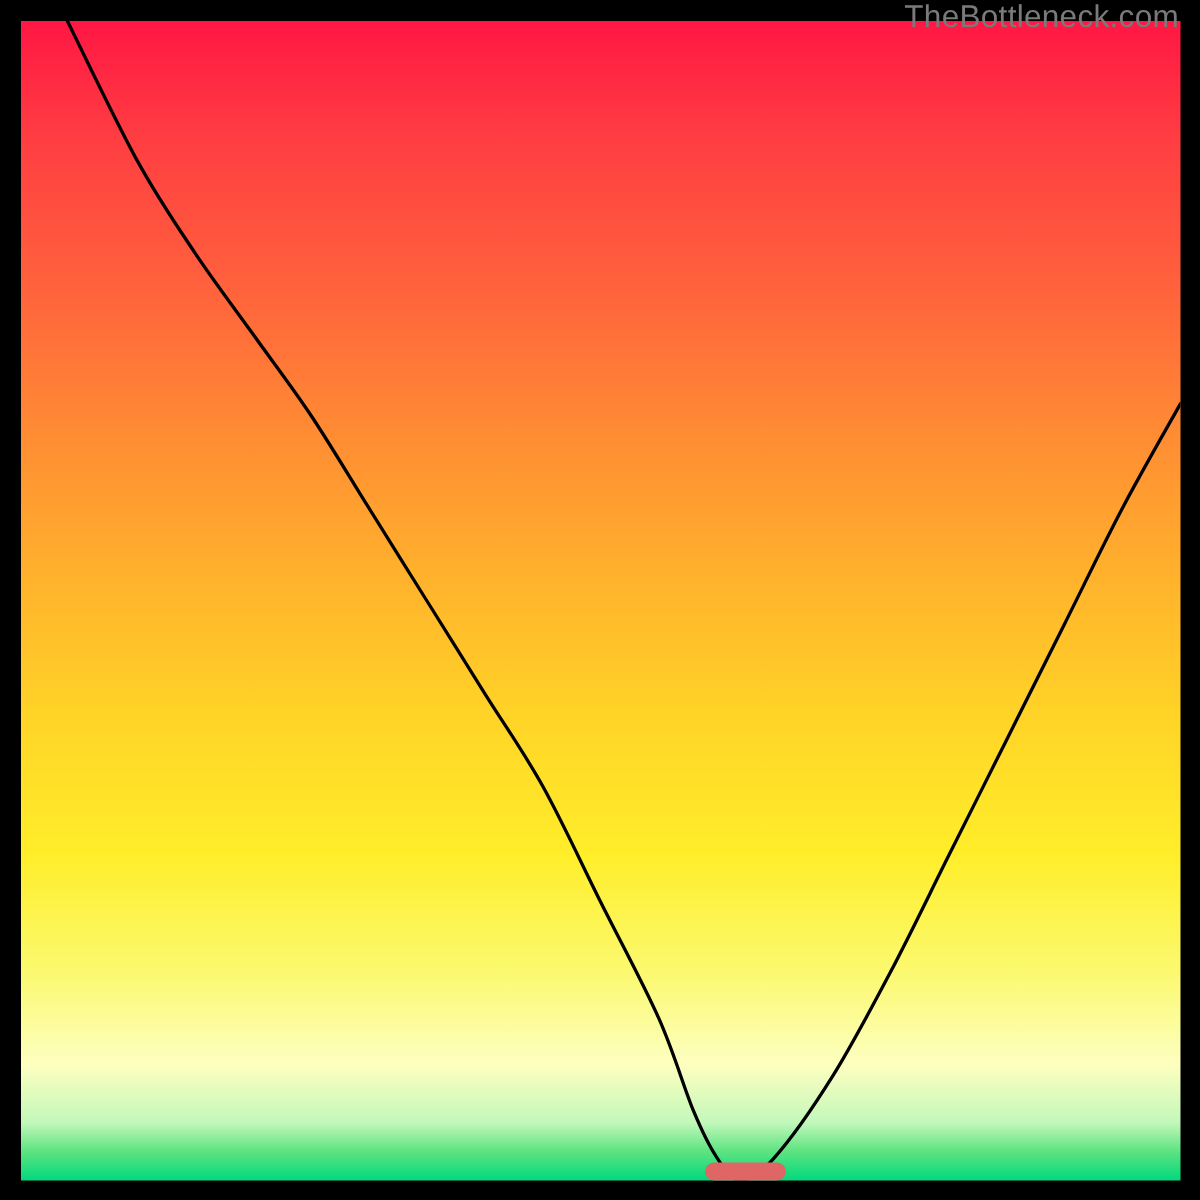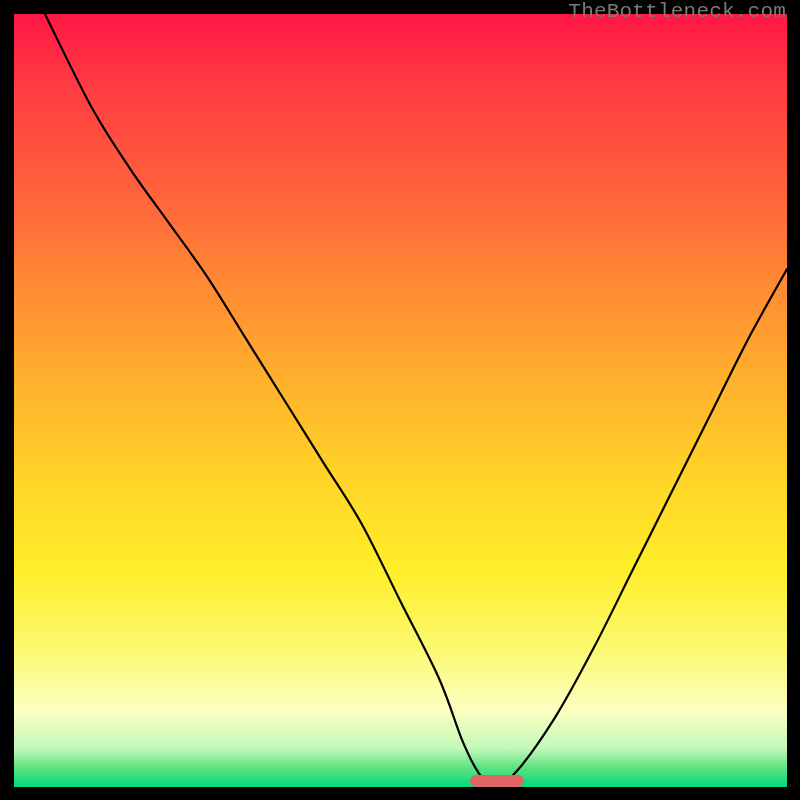--- a/index.html
+++ b/index.html
@@ -28,21 +28,21 @@
       #fdffc0 90%,
       #c3f8bb 95%,
       #5de380 97.5%,
       #00d97e 100%
     );
   }
   .watermark {
     position: absolute;
     top: 0px;
     right: 14px;
-    font-family: Liberation Mono, monospace;
+    font-family: Liberation Sans, sans-serif;
     font-size: 21px;
     color: #7a7a7a;
     font-weight: 500;
     letter-spacing: 0.2px;
   }
   .curve-svg {
     position: absolute;
     left: 14px;
     top: 14px;
     width: 773px;

